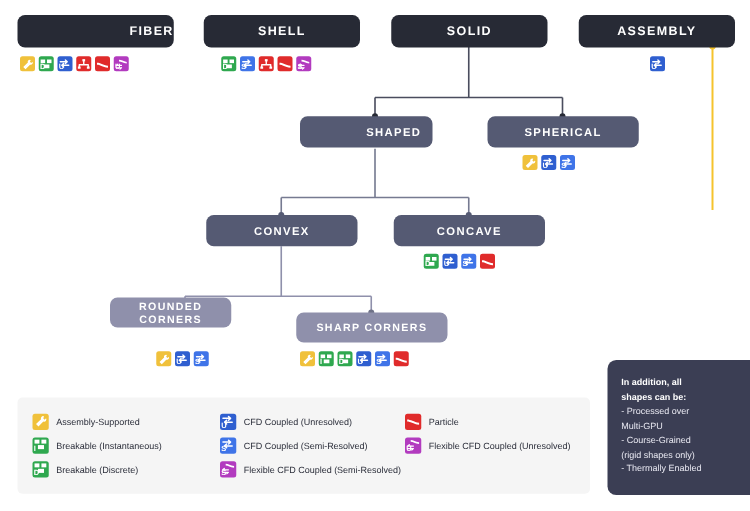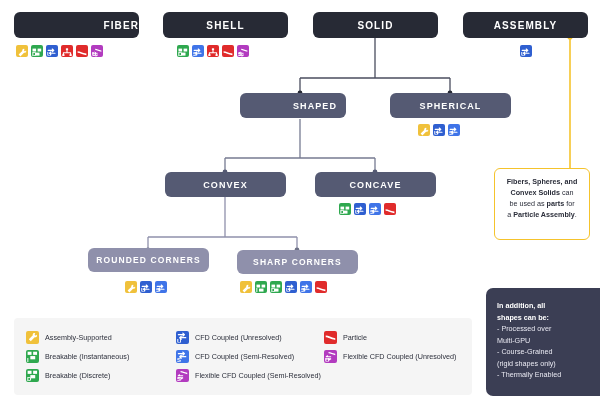--- a/index.html
+++ b/index.html
@@ -160,21 +160,21 @@
     <span>SPHERICAL</span>
   </div>
 
   <div class="node lvl2" style="left:165px; top:172px; width:121px;">
     <span>CONVEX</span>
   </div>
   <div class="node lvl2" style="left:315px; top:172px; width:121px;">
     <span>CONCAVE</span>
   </div>
 
-  <div class="node lvl3" style="left:88px; top:248px; width:121px;">
+  <div class="node lvl3" style="left:88px; top:238px; width:97px;">
     <span>ROUNDED CORNERS</span>
   </div>
   <div class="node lvl3" style="left:237px; top:250px; width:121px;">
     <span>SHARP CORNERS</span>
   </div>
 
   <div class="iconrow" style="left:16px;  top:45px;">
       <div class="icon" style="background: rgb(240, 193, 59);">
         <span class="glyph"><svg viewBox="0 0 12 12">
             <path d="M8.6 2.0 a1.6 1.6 0 0 0-2.3 2.0 L2.6 7.6 l1.8 1.8 L8.0 5.7 a1.6 1.6 0 0 0 2.0-2.3 l-1.0 1.0 -1.1-1.1z" fill="#ffffff"></path>
@@ -372,34 +372,20 @@
           </svg></span>
         <span class="ltr">S</span>
       </div>
       <div class="icon" style="background: rgb(224, 43, 43);">
         <span class="glyph"><svg viewBox="0 0 12 12">
             <path d="M1.6 4.2 C4.2 4.2 6.4 6.0 10.4 6.6 L10.4 8.2 C6.0 7.6 3.8 5.8 1.6 5.8 Z" fill="#ffffff"></path>
           </svg></span>
       </div>
     </div>
 
-  <div class="callout-yellow" style="left:494px; top:168px; width:96px; height:72px;">
-    <div>
-      <b>Fibers, Spheres, and</b>
-    </div>
-    <div>
-      <b>Convex Solids</b><span> can</span>
-    </div>
-    <div>
-      <span>be used as </span><b>parts</b><span> for</span>
-    </div>
-    <div>
-      <span>a </span><b>Particle Assembly</b><span>.</span>
-    </div>
-  </div>
 
   <div class="callout-dark" style="left:486px; top:288px; width:124px; height:108px;">
     <div class="hd">In addition, all</div>
     <div class="hd">shapes can be:</div>
     <div>- Processed over</div>
     <div>Multi-GPU</div>
     <div>- Course-Grained</div>
     <div>(rigid shapes only)</div>
     <div>- Thermally Enabled</div>
   </div>

